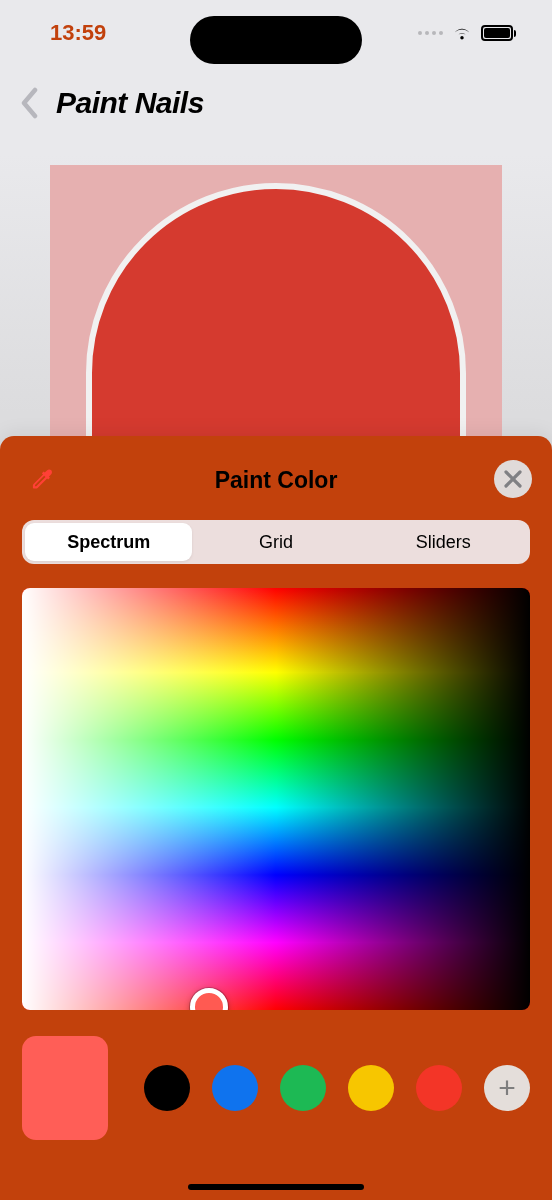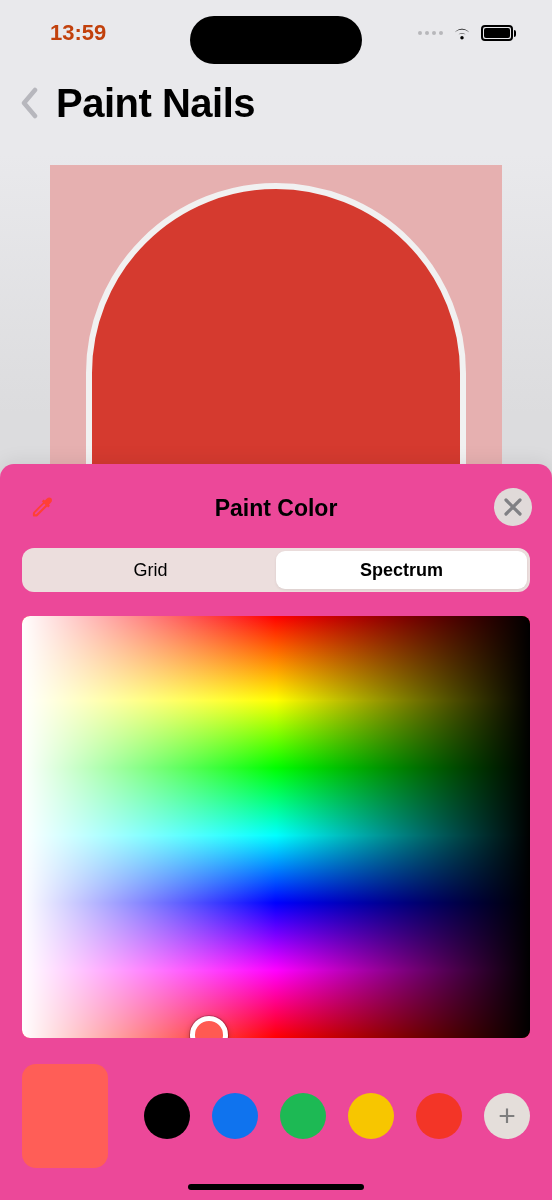--- a/index.html
+++ b/index.html
@@ -14,36 +14,36 @@
     .status-dots span{ width:4px; height:4px; border-radius:50%; background:#b7b7bb; display:block;}
     .wifi-icon svg { display:block; }
     .battery { display:flex; align-items:center; }
     .battery-body { width:32px; height:16px; border:2px solid #000; border-radius:4px; display:flex; align-items:center; padding:1px; }
     .battery-fill { width:100%; height:100%; background:#000; border-radius:2px;}
     .battery-cap { width:2.5px; height:7px; background:#000; border-radius:0 2px 2px 0; margin-left:1px; }
 
     
     .nav-header { height:74px; display:flex; align-items:center; padding: 0 20px; gap:16px; }
     .back-chevron svg { display:block; }
-    .nav-title { font-size:40px; font-weight:800; color:#000; letter-spacing:-0.5px;}
+    .nav-title { font-size:30px; font-weight:800; color:#000; letter-spacing:-0.5px;font-style:italic;}
 
     
     .canvas-bg { position:absolute; left:0; right:0; top:154px; bottom:0; background: linear-gradient(180deg,#e9e9ec 0%, #dcdcde 260px, #dcdcde 100%); }
     .nail-card { position:absolute; top:165px; left:50px; width:452px; height:430px; background:#e6b0b0; }
     .nail-shape { position:absolute; top:18px; left:36px; width:380px; height:530px; background:#d53a2f; border:6px solid #f1f1f1; border-radius: 190px 190px 0 0;}
     .pixel-cross { position:absolute; top:300px; left:280px; }
     .px { position:absolute; width:50px; height:50px; background:#e6e6e6;}
     .px.top{ left:51px; top:0;}
     .px.left{ left:0; top:51px;}
     .px.center{ left:51px; top:51px; background:#d15d56;}
     .px.right{ left:102px; top:51px;}
     .px.bot{ left:51px; top:102px;}
 
     
-    .sheet { position:absolute; left:0; right:0; top:436px; bottom:0; background:#ec4899; border-radius:14px 14px 0 0; box-shadow: 0 -2px 20px rgba(0,0,0,.08); padding: 22px 22px 0 22px; margin-top: 28px; }
+    .sheet { position:absolute; left:0; right:0; top:436px; bottom:0; background:#c2410c; border-radius:14px 14px 0 0; box-shadow: 0 -2px 20px rgba(0,0,0,.08); padding: 22px 22px 0 22px; }
     .sheet-header { position:relative; height:44px; display:flex; align-items:center; justify-content:center; margin-bottom:18px; }
     .eyedropper { position:absolute; left:4px; top:4px; width:34px; height:34px; display:flex; align-items:center; justify-content:center; }
     .sheet-title { font-size:23px; font-weight:700; color:#000;}
     .close-btn { position:absolute; right:-2px; top:2px; width:38px; height:38px; border-radius:50%; background:#e0dad9; display:flex; align-items:center; justify-content:center; }
 
     
     .segmented { background:#ecdedd; border-radius:12px; height:44px; display:flex; padding:3px; margin-bottom:24px;}
     .segment { flex:1; display:flex; align-items:center; justify-content:center; font-size:18px; font-weight:500; color:#000; border-radius:9px; cursor:pointer;}
     .segment.selected { background:#fff; font-weight:600; box-shadow: 0 1px 3px rgba(0,0,0,.08);}
 
@@ -122,22 +122,23 @@
     </div>
     <div class="sheet-title">Paint Color</div>
     <div class="close-btn">
       <svg width="18" height="18" viewBox="0 0 18 18">
           <path d="M2 2 L16 16 M16 2 L2 16" stroke="#808084" stroke-width="3.2" stroke-linecap="round"></path>
         </svg>
     </div>
   </div>
 
   <div class="segmented">
+    <div class="segment selected">Spectrum</div>
     <div class="segment">Grid</div>
-    <div class="segment selected">Spectrum</div>
+    <div class="segment">Sliders</div>
   </div>
 
   <div class="spectrum">
     <div class="hue"></div>
     <div class="white-fade"></div>
     <div class="black-fade"></div>
     <div class="spectrum-cursor" style="background:#ff5a52"></div>
   </div>
 
   <div class="swatch-row">

